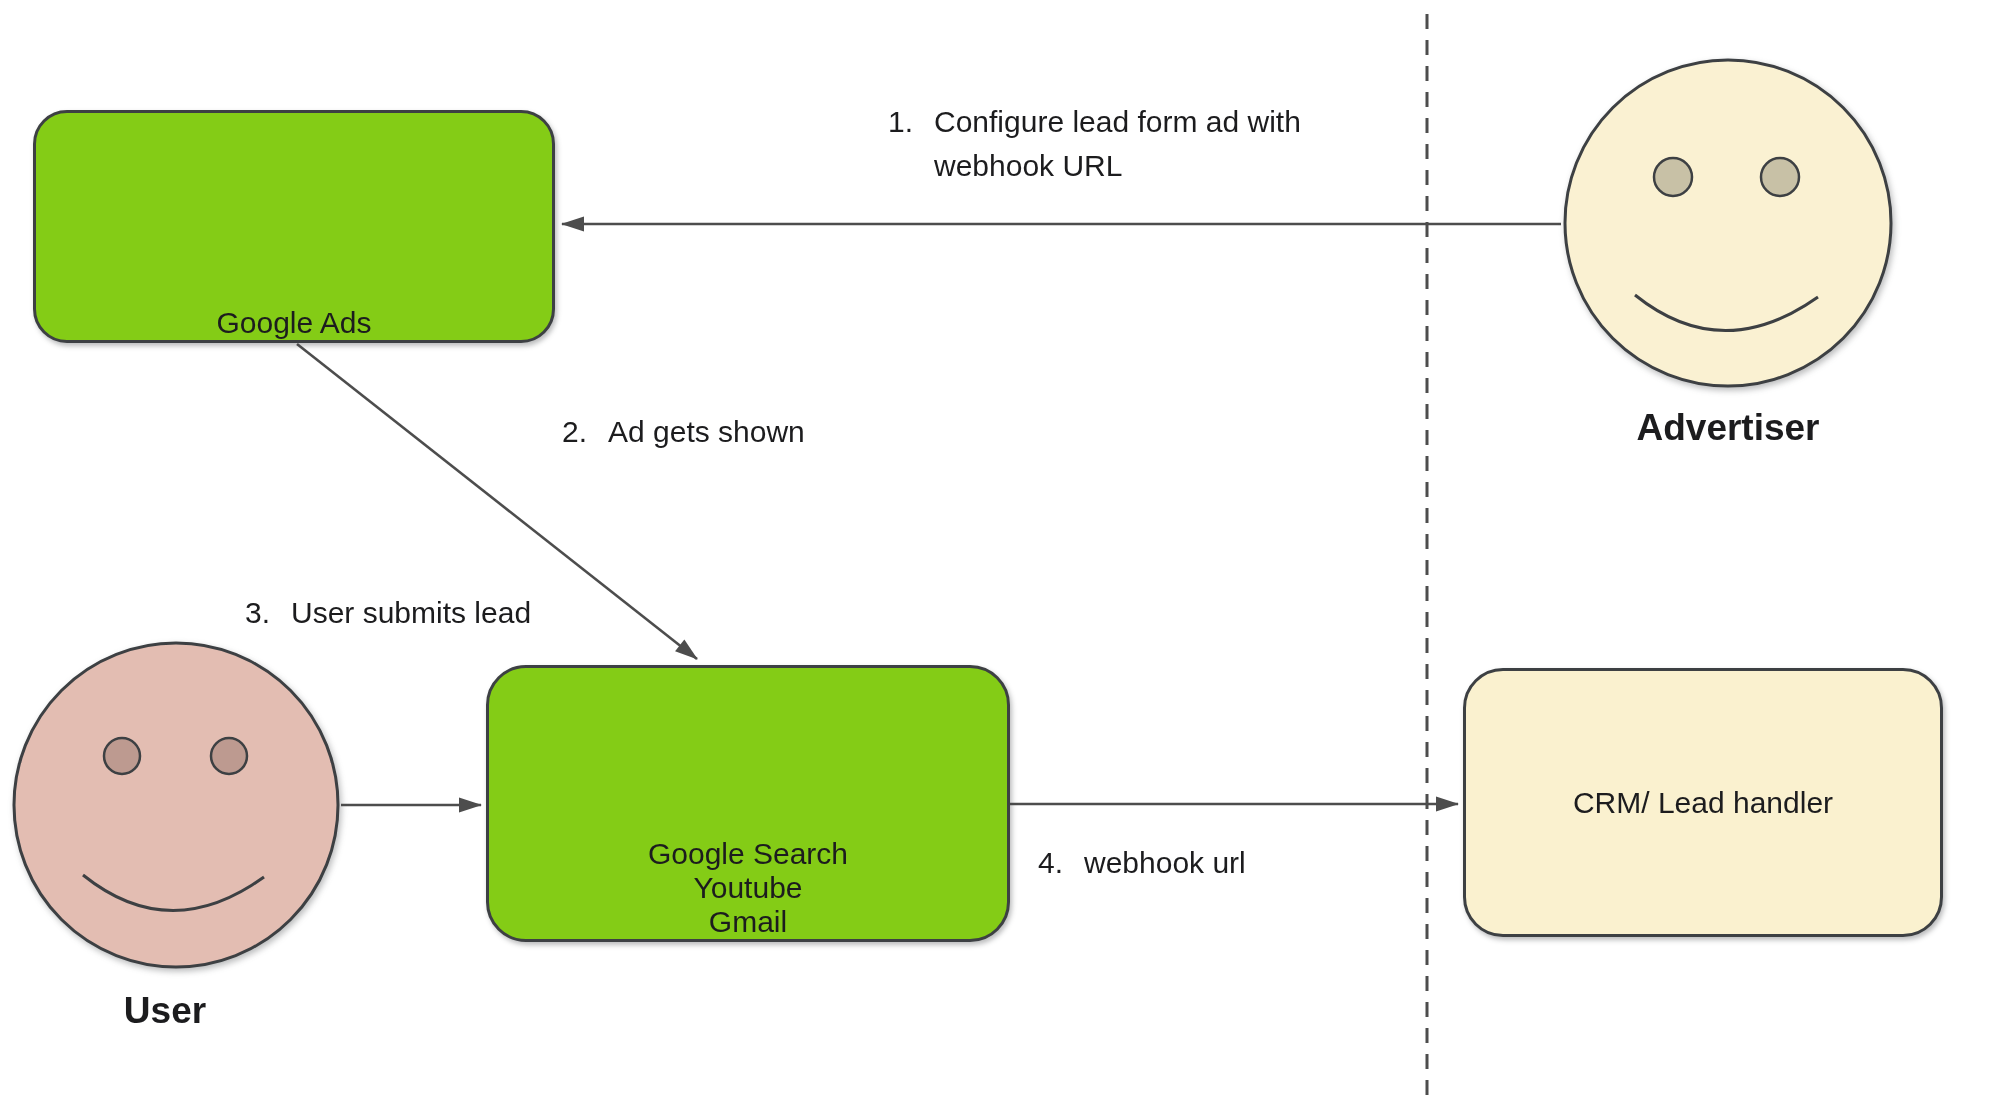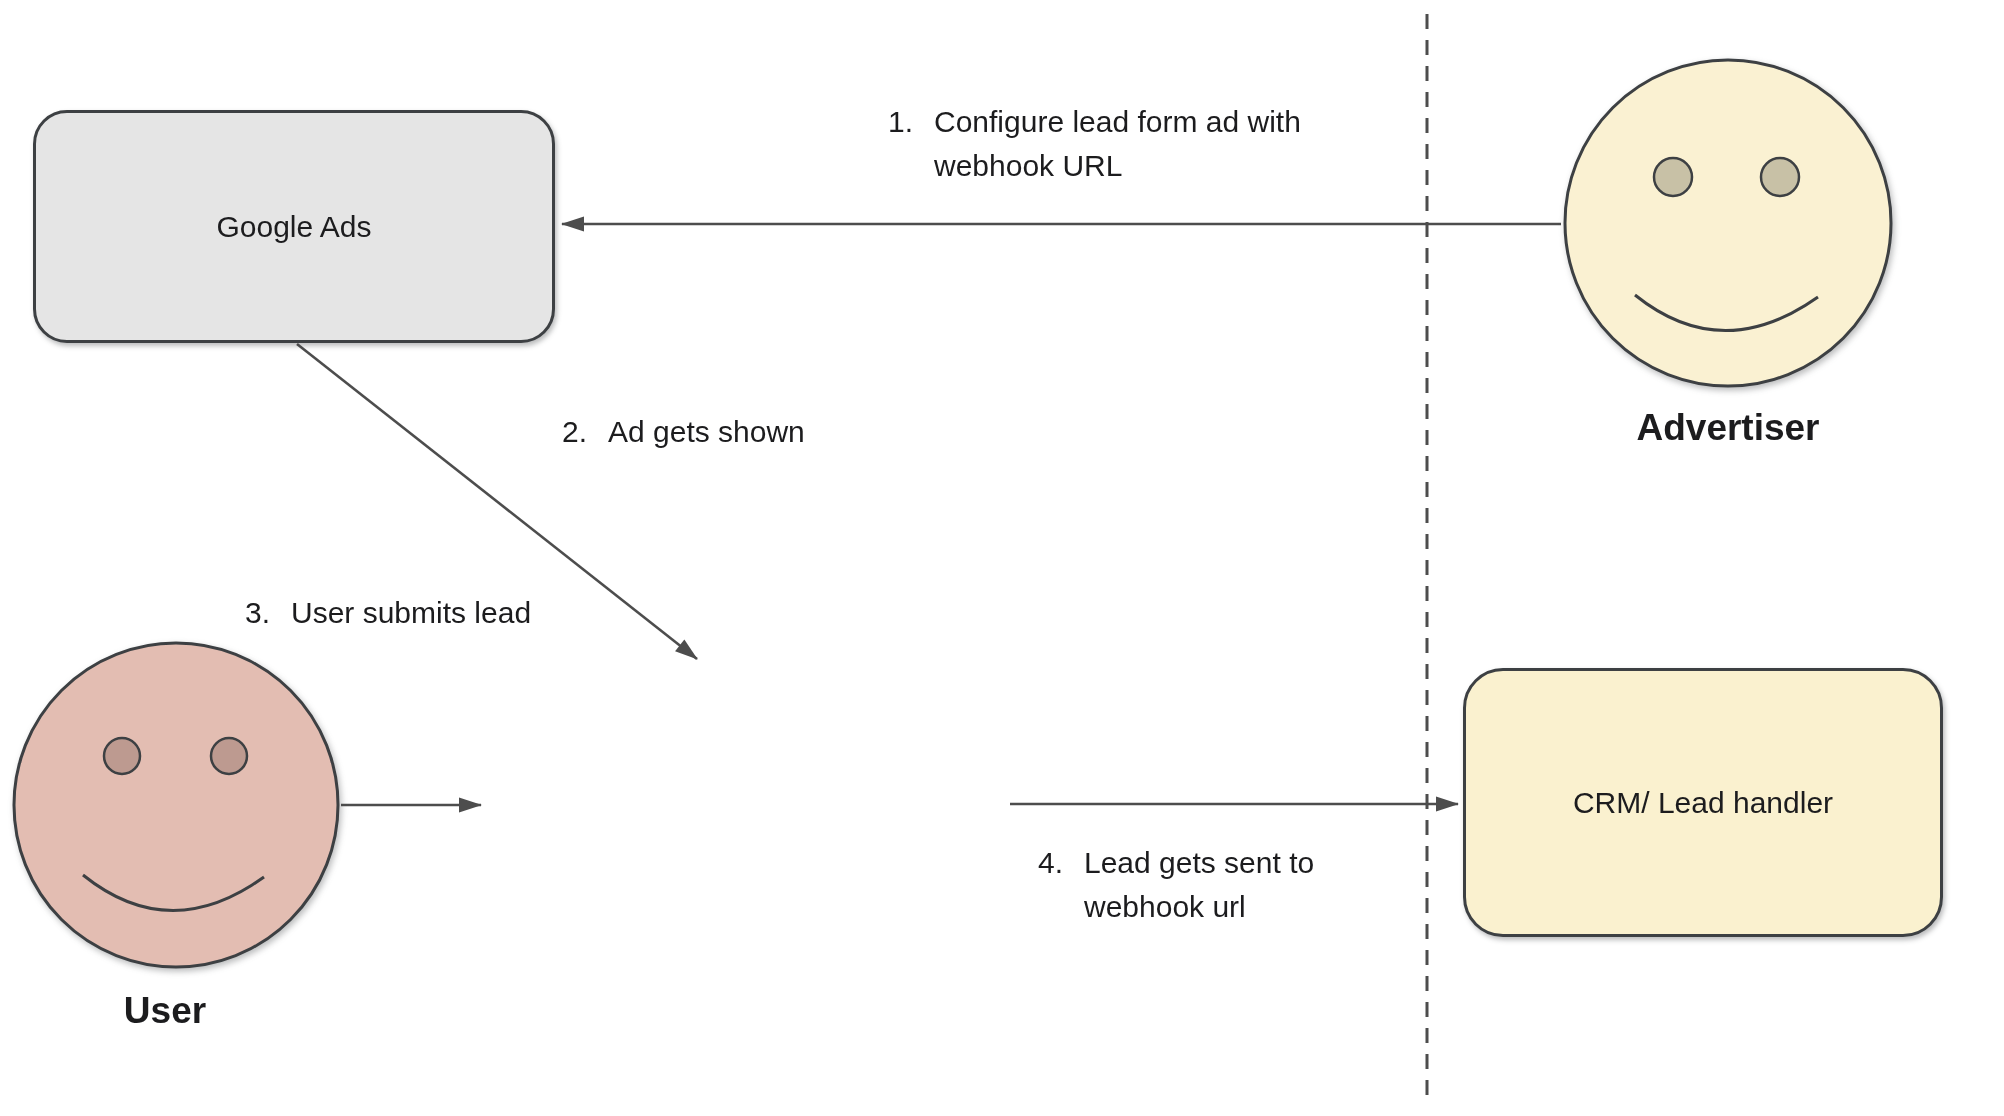--- a/index.html
+++ b/index.html
@@ -18,21 +18,21 @@
   
   .node{
     position:absolute;
     border:3px solid #3d4043;
     box-shadow:2px 3px 5px rgba(60,64,67,0.35);
     display:flex;align-items:center;justify-content:center;
     text-align:center;
     font-size:30px;line-height:34px;
     box-sizing:border-box;
   }
-  .node.blue{background:#e5e5e5;}
+  .node.blue{background:#84cc16;align-items:flex-end;}
   .node.yellow{background:#faf1cf;}
   #node-google-ads{left:33px;top:110px;width:522px;height:233px;border-radius:34px;}
   #node-google-search{left:486px;top:665px;width:524px;height:277px;border-radius:40px;}
   #node-crm{left:1463px;top:668px;width:480px;height:269px;border-radius:40px;}
   .node .ln{display:block;}
 
   
   .face{
     position:absolute;
     filter:drop-shadow(2px 3px 3px rgba(60,64,67,0.35));
@@ -78,20 +78,27 @@
     <line x1="297" y1="344" x2="697" y2="659" stroke="#4d4d4d" stroke-width="2.6" marker-end="url(#arrowhead)"></line>
     <line x1="341" y1="805" x2="481" y2="805" stroke="#4d4d4d" stroke-width="2.6" marker-end="url(#arrowhead)"></line>
     <line x1="1010" y1="804" x2="1458" y2="804" stroke="#4d4d4d" stroke-width="2.6" marker-end="url(#arrowhead)"></line>
     <line x1="1427" y1="14" x2="1427" y2="1102" stroke="#4d4d4d" stroke-width="3" stroke-dasharray="15 11"></line>
   </svg>
 
   <div class="node blue" id="node-google-ads">
     <span>Google Ads</span>
   </div>
 
+  <div class="node blue" id="node-google-search">
+    <span>
+      <span class="ln">Google Search</span>
+      <span class="ln">Youtube</span>
+      <span class="ln">Gmail</span>
+    </span>
+  </div>
 
   <div class="node yellow" id="node-crm">
     <span>CRM/ Lead handler</span>
   </div>
 
   <svg class="face" id="face-advertiser" width="332" height="332" viewBox="0 0 332 332">
     <circle cx="166" cy="166" r="163" fill="#faf1d2" stroke="#3d4043" stroke-width="3"></circle>
     <circle cx="111" cy="120" r="19" fill="#c8c1a6" stroke="#3d4043" stroke-width="2.5"></circle>
     <circle cx="218" cy="120" r="19" fill="#c8c1a6" stroke="#3d4043" stroke-width="2.5"></circle>
     <path d="M 73 238 Q 160 308 256 240" fill="none" stroke="#3d4043" stroke-width="3"></path>
@@ -124,18 +131,17 @@
   <div class="step" id="step-3">
     <span class="num">3.</span>
     <span class="lines">
       <span class="ln">User submits lead</span>
     </span>
   </div>
 
   <div class="step" id="step-4">
     <span class="num">4.</span>
     <span class="lines">
-      <span class="ln">Lead gets sent to</span>
       <span class="ln">webhook url</span>
     </span>
   </div>
 
 </div>
 
 </body></html>

